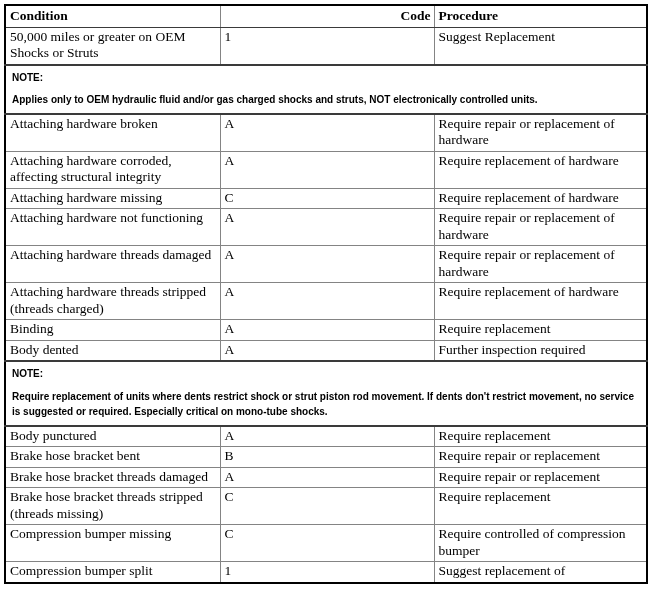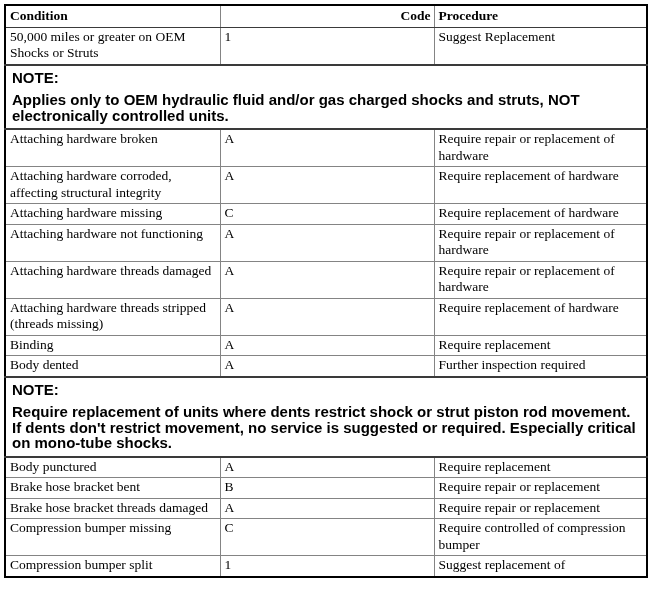--- a/index.html
+++ b/index.html
@@ -37,21 +37,21 @@
     border-bottom: 1px solid #3a3a3a;
     padding-top: 2px;
     padding-bottom: 2px;
   }
   thead th.code-col { text-align: right; }
   tr.note-row > td {
     border-top: 2px solid #3a3a3a;
     border-bottom: 2px solid #3a3a3a;
     font-family: "Liberation Sans", sans-serif;
     font-weight: bold;
-    font-size: 15px;
+    font-size: 10px;
     line-height: 15.5px;
     padding: 4px 6px 5px 6px;
   }
   tr.note-row .note-label { margin-bottom: 7px; }
 </style>
 </head>
 <body>
 
 <div class="page">
   <table class="inspection">
@@ -98,21 +98,21 @@
           <td>Attaching hardware not functioning</td>
           <td>A</td>
           <td>Require repair or replacement of hardware</td>
         </tr>
         <tr>
           <td>Attaching hardware threads damaged</td>
           <td>A</td>
           <td>Require repair or replacement of hardware</td>
         </tr>
         <tr>
-          <td>Attaching hardware threads stripped (threads missing)</td>
+          <td>Attaching hardware threads stripped (threads charged)</td>
           <td>A</td>
           <td>Require replacement of hardware</td>
         </tr>
         <tr>
           <td>Binding</td>
           <td>A</td>
           <td>Require replacement</td>
         </tr>
         <tr>
           <td>Body dented</td>
@@ -134,20 +134,25 @@
           <td>Brake hose bracket bent</td>
           <td>B</td>
           <td>Require repair or replacement</td>
         </tr>
         <tr>
           <td>Brake hose bracket threads damaged</td>
           <td>A</td>
           <td>Require repair or replacement</td>
         </tr>
         <tr>
+          <td>Brake hose bracket threads stripped (threads missing)</td>
+          <td>C</td>
+          <td>Require replacement</td>
+        </tr>
+        <tr>
           <td>Compression bumper missing</td>
           <td>C</td>
           <td>Require controlled of compression bumper</td>
         </tr>
         <tr>
           <td>Compression bumper split</td>
           <td>1</td>
           <td>Suggest replacement of</td>
         </tr>
       </tbody>

